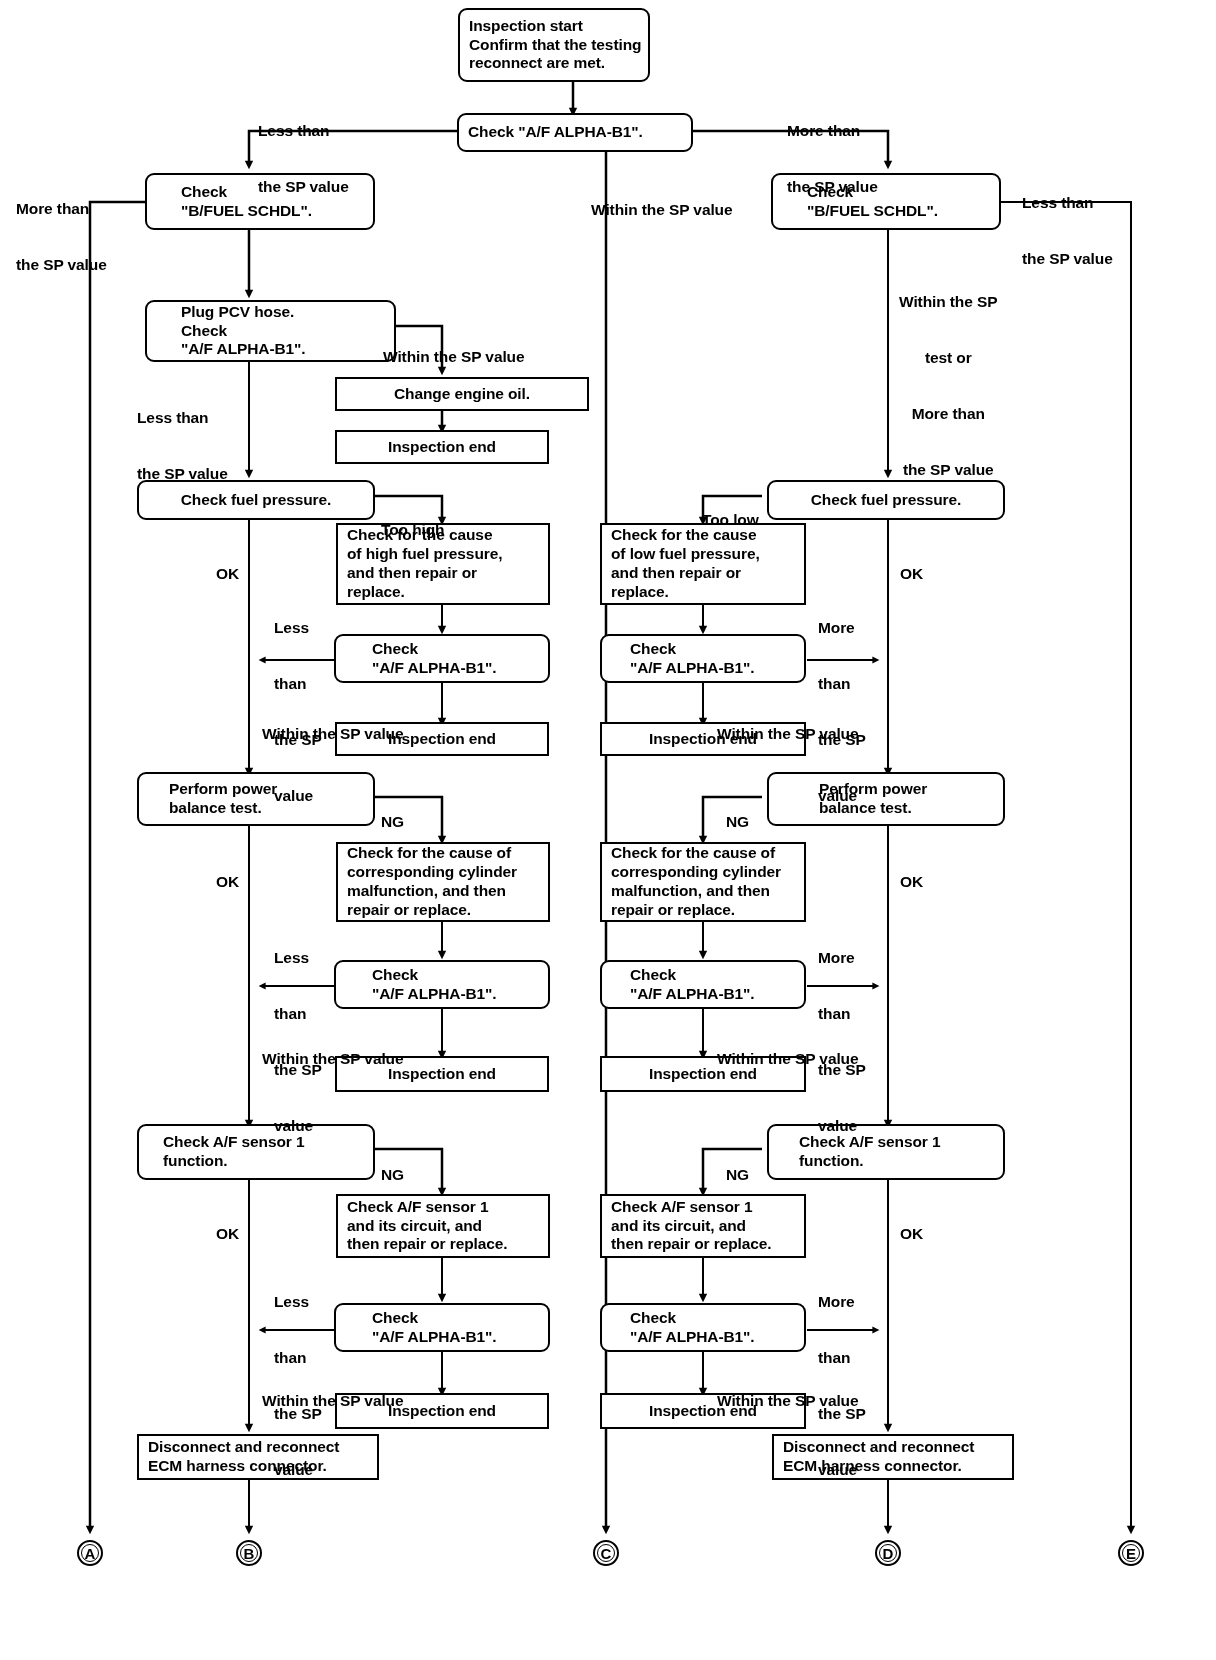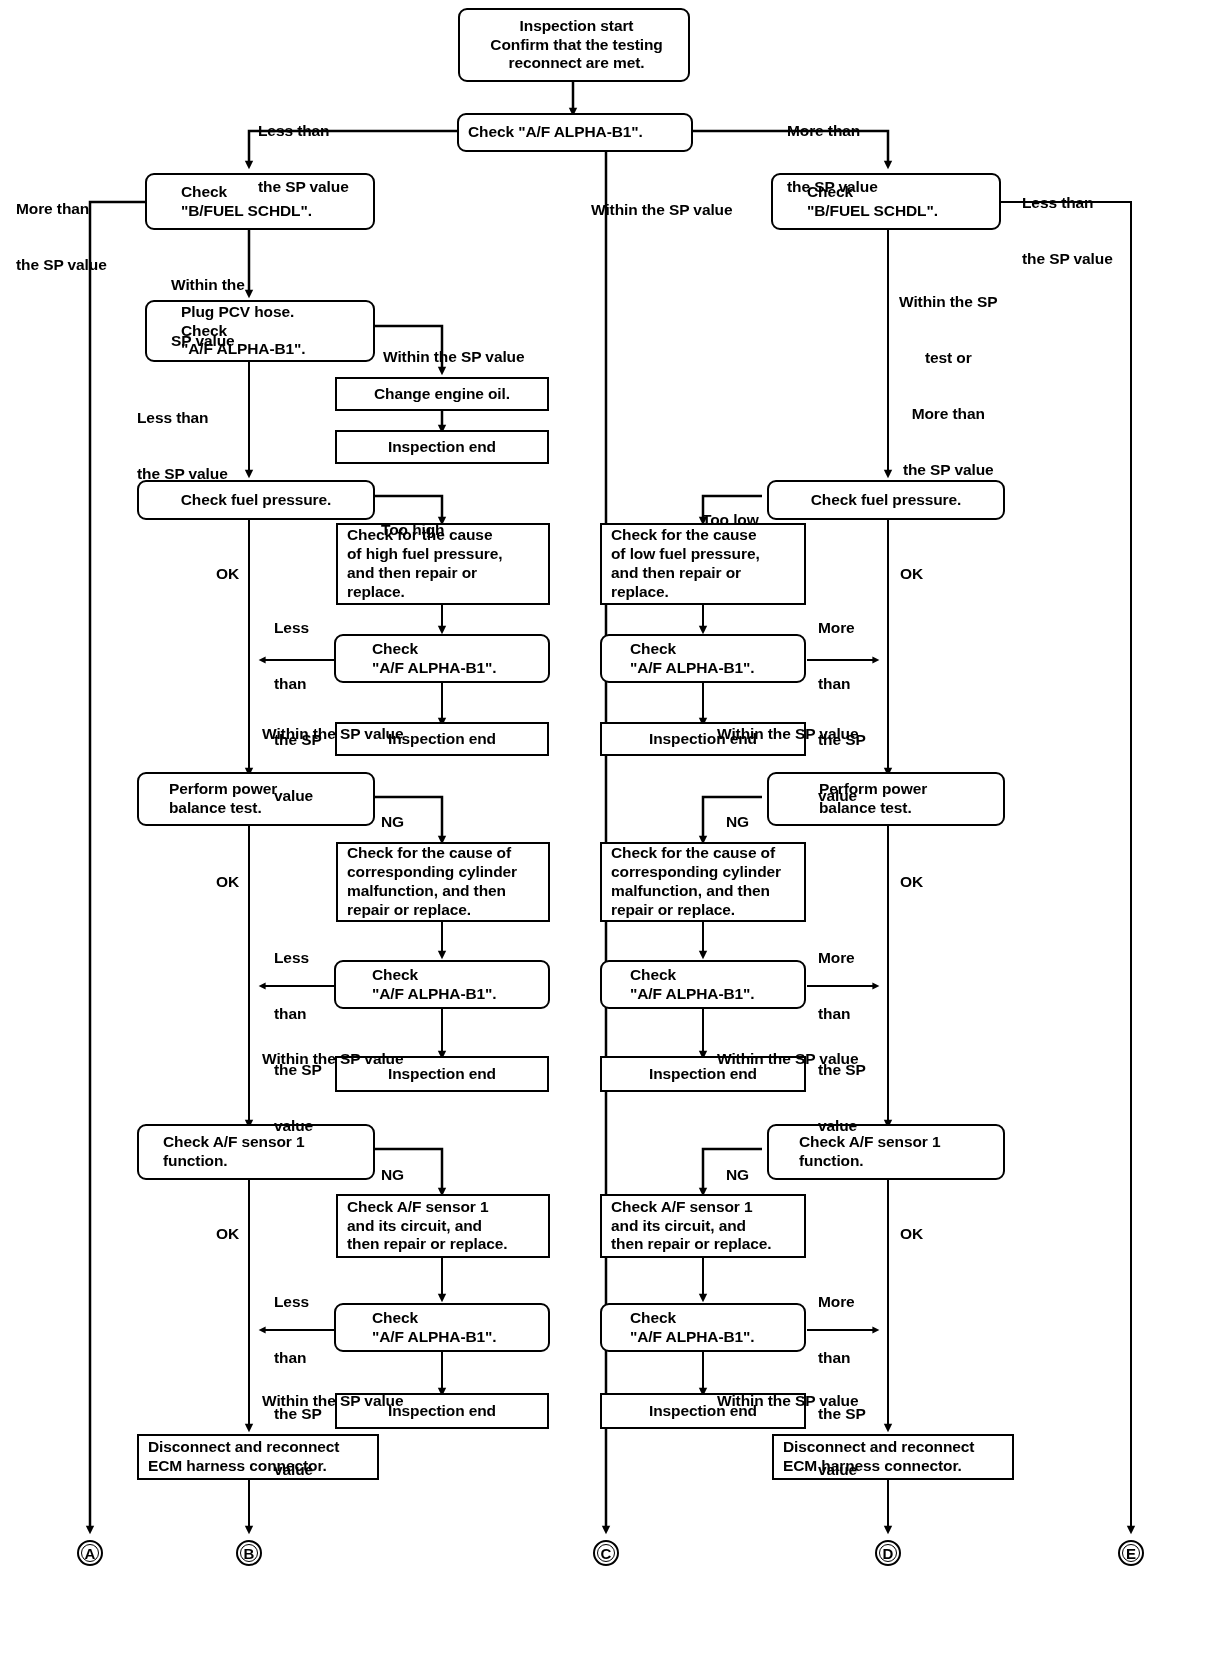--- a/index.html
+++ b/index.html
@@ -102,42 +102,42 @@
       <path d="M762,1149 L703,1149 L703,1192" marker-end="url(#ah)"></path>
       <path d="M703,1258 L703,1298" marker-end="url(#ah)" stroke-width="2"></path>
       <path d="M807,1330 L876,1330" marker-end="url(#ahs)" stroke-width="2"></path>
       <path d="M703,1350 L703,1392" marker-end="url(#ah)" stroke-width="2"></path>
 
       <path d="M888,1180 L888,1428" marker-end="url(#ah)" stroke-width="2"></path>
       <path d="M888,1480 L888,1530" marker-end="url(#ah)" stroke-width="2"></path>
     </g>
   </svg>
 
-  <div class="node rounded lft" style="left:458px;top:8px;width:232px;height:74px;align-items:center;">
+  <div class="node rounded lft" style="left:458px;top:8px;width:192px;height:74px;">
     <span class="ln">Inspection start</span>
     <span class="ln">Confirm that the testing</span>
     <span class="ln">reconnect are met.</span>
   </div>
 
   <div class="node rounded lft" style="left:457px;top:113px;width:236px;height:39px;">
     <span class="ln">Check "A/F ALPHA-B1".</span>
   </div>
 
   <div class="node rounded lft" style="left:145px;top:173px;width:230px;height:57px;padding-left:34px;">
     <span class="ln">Check</span>
     <span class="ln">"B/FUEL SCHDL".</span>
   </div>
 
-  <div class="node rounded lft" style="left:145px;top:300px;width:230px;height:62px;padding-left:34px;">
+  <div class="node rounded lft" style="left:145px;top:300px;width:251px;height:62px;padding-left:34px;">
     <span class="ln">Plug PCV hose.</span>
     <span class="ln">Check</span>
     <span class="ln">"A/F ALPHA-B1".</span>
   </div>
 
-  <div class="node ctr" style="left:335px;top:377px;width:214px;height:34px;">
+  <div class="node ctr" style="left:335px;top:377px;width:254px;height:34px;">
     <span class="ln">Change engine oil.</span>
   </div>
 
   <div class="node ctr" style="left:335px;top:430px;width:214px;height:34px;">
     <span class="ln">Inspection end</span>
   </div>
 
   <div class="node rounded ctr" style="left:137px;top:480px;width:238px;height:40px;">
     <span class="ln">Check fuel pressure.</span>
   </div>
@@ -292,24 +292,20 @@
 
   <div class="lbl" style="left:1022px;top:157px;">
     <div>Less than</div>
     <div>the SP value</div>
   </div>
 
   <div class="lbl" style="left:591px;top:164px;">
     <div>Within the SP value</div>
   </div>
 
-  <div class="lbl" style="left:171px;top:239px;">
-    <div>Within the</div>
-    <div>SP value</div>
-  </div>
 
   <div class="lbl" style="left:899px;top:256px;text-align:center;">
     <div>Within the SP</div>
     <div>test or</div>
     <div>More than</div>
     <div>the SP value</div>
   </div>
 
   <div class="lbl" style="left:383px;top:311px;">
     <div>Within the SP value</div>

